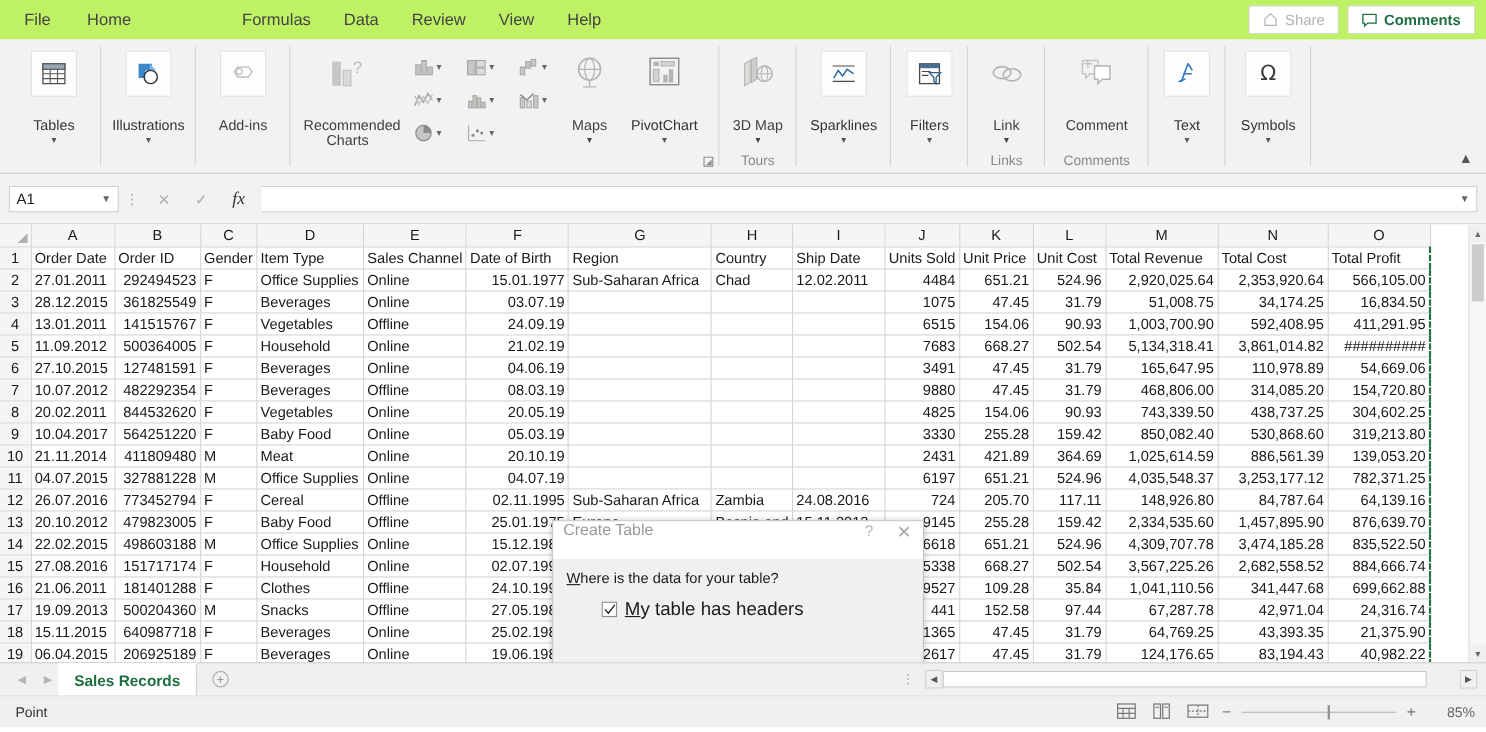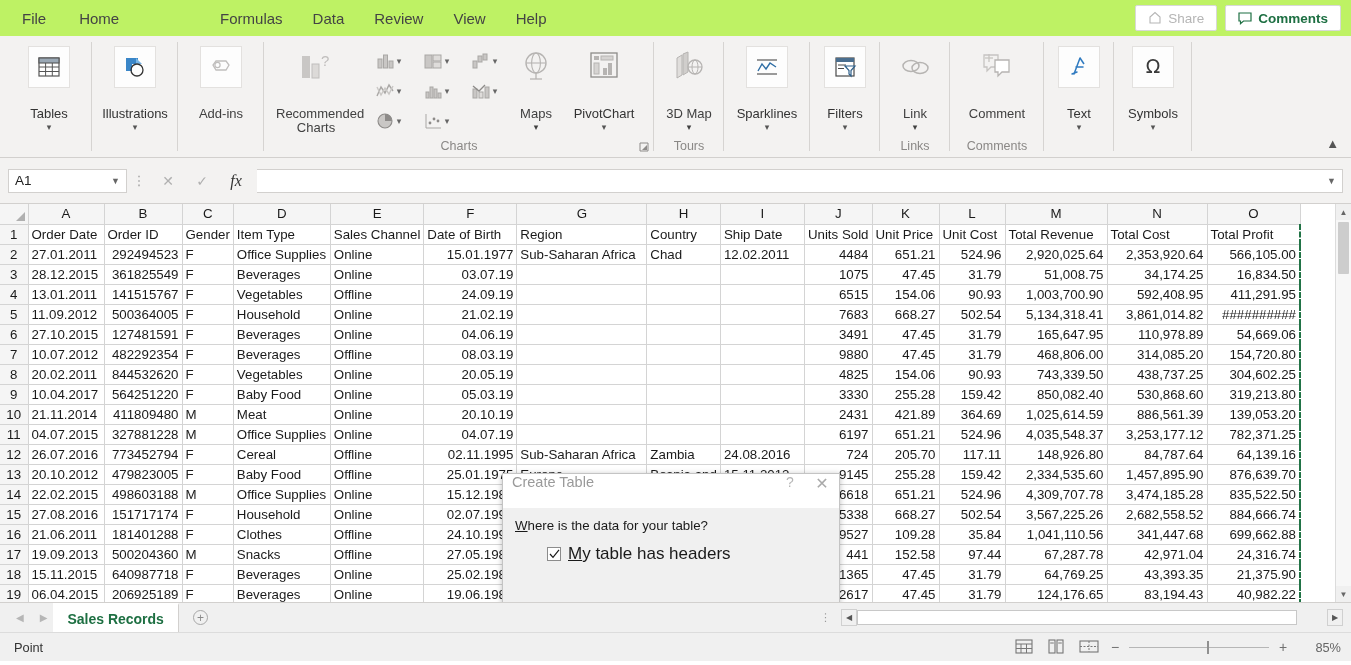--- a/index.html
+++ b/index.html
@@ -111,21 +111,21 @@
   }
 
   
   .formula-row {
     height: 46px; background: #f3f2f1;
     display: flex; align-items: center;
     border-bottom: 1px solid #d2d0ce;
     padding: 0 8px;
   }
   .namebox {
-    width: 119px; height: 24px;
+    width: 100px; height: 24px;
     background: #fff; border: 1px solid #d2d0ce;
     display: flex; align-items: center;
     padding: 0 6px; font-size: 13.5px; color: #222;
   }
   .namebox .nb-chev { margin-left: auto; font-size: 9px; color: #666; }
   .fx-dots { width: 24px; text-align: center; color: #a0a0a0; font-size: 13px; letter-spacing: 0; }
   .fx-btns { display: flex; align-items: center; gap: 0px; }
   .fx-btn {
     width: 34px; height: 24px; display: flex;
     align-items: center; justify-content: center;
@@ -492,21 +492,20 @@
             <rect x="15" y="6" width="12" height="4" fill="#d6d4d2" stroke="#b6b4b2"></rect>
             <rect x="8" y="13" width="5" height="11" fill="#d6d4d2" stroke="#b6b4b2"></rect>
             <rect x="17" y="18" width="4" height="7" fill="#b6b4b2"></rect>
             <rect x="22" y="13" width="4" height="12" fill="#b6b4b2"></rect>
           </svg>
         </div>
         <div class="blabel">PivotChart</div>
         <div class="chev">▾</div>
       </div>
     </div>
-    <div class="rgroup-label">Charts</div>
     <div class="dlg-launcher">
       <svg width="14" height="14" viewBox="0 0 14 14">
         <path d="M3 3 H11 V11 H3 Z" fill="none" stroke="#8d8b89" stroke-width="1"></path>
         <path d="M10 10 L5 10 L10 5 Z" fill="#8d8b89"></path>
       </svg>
     </div>
   </div>
 
   <div class="rgroup sep">
     <div class="rgroup-inner">

